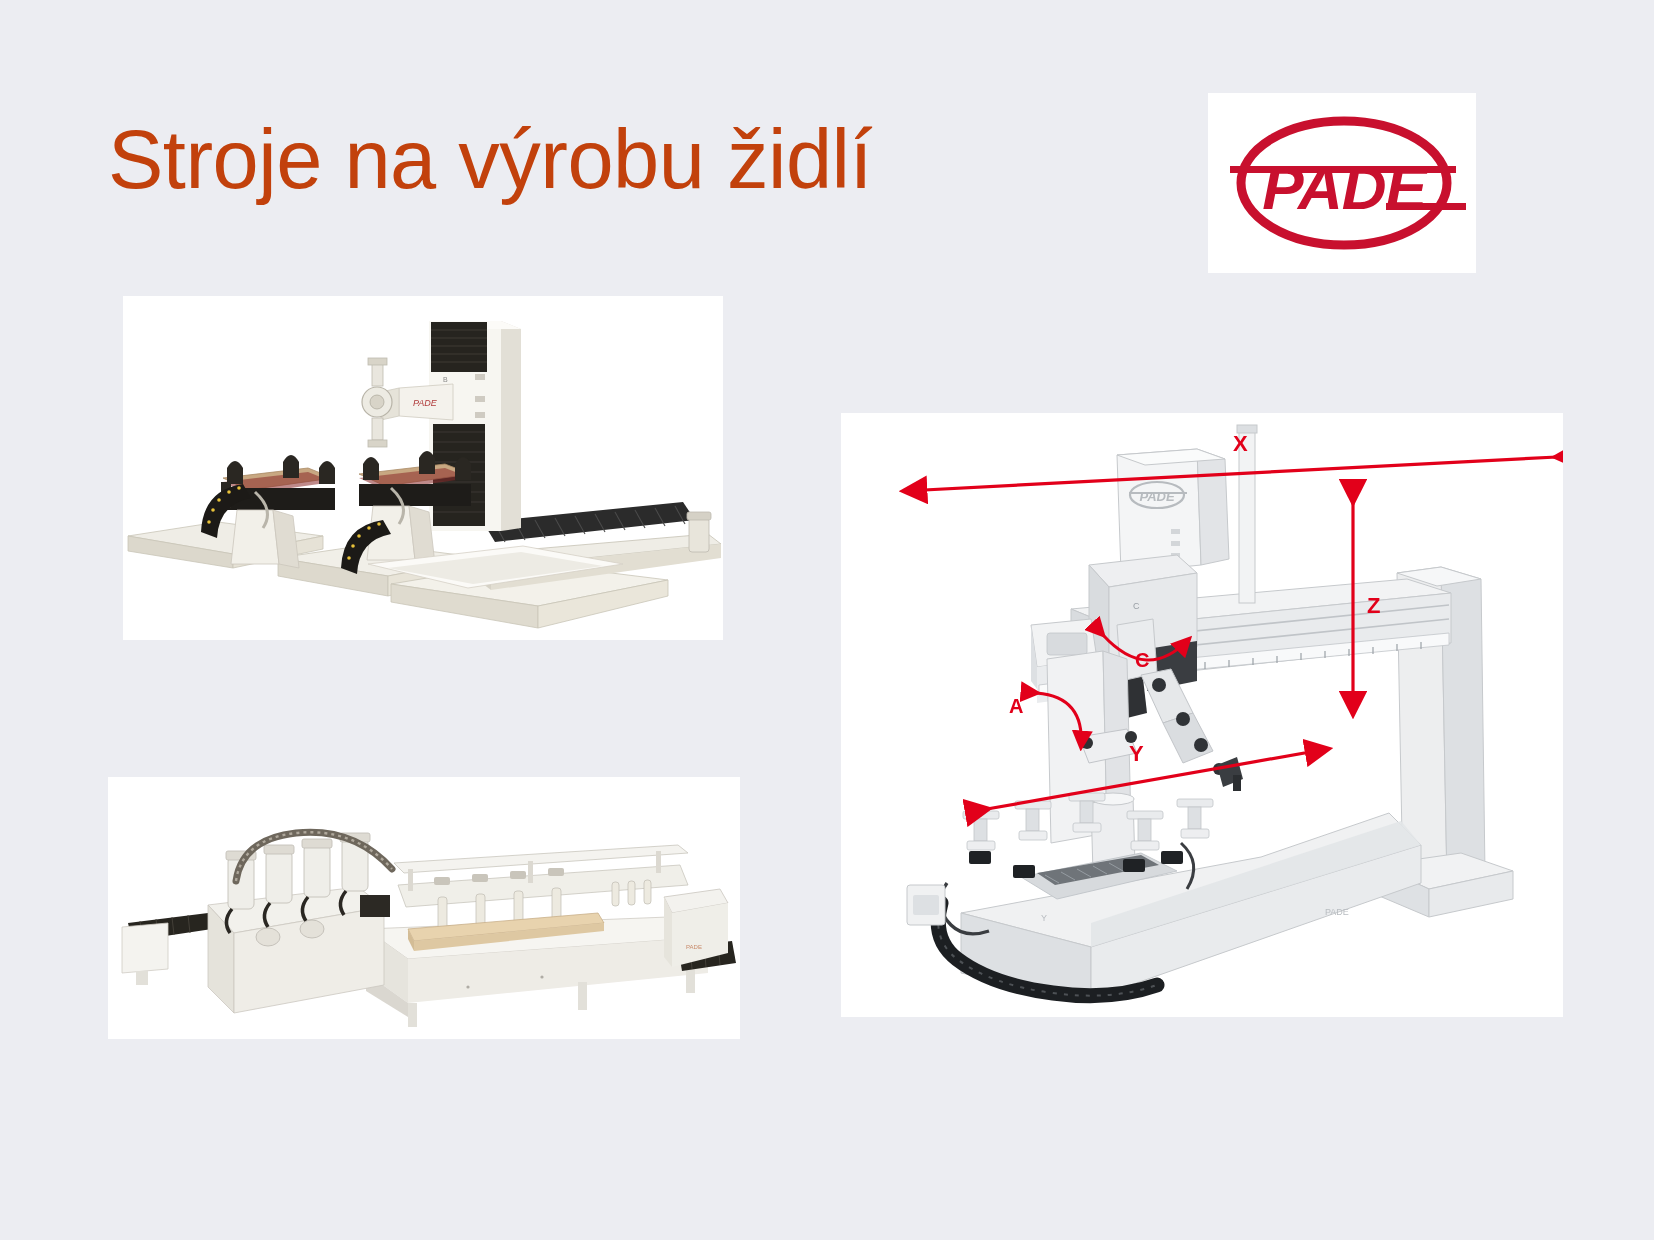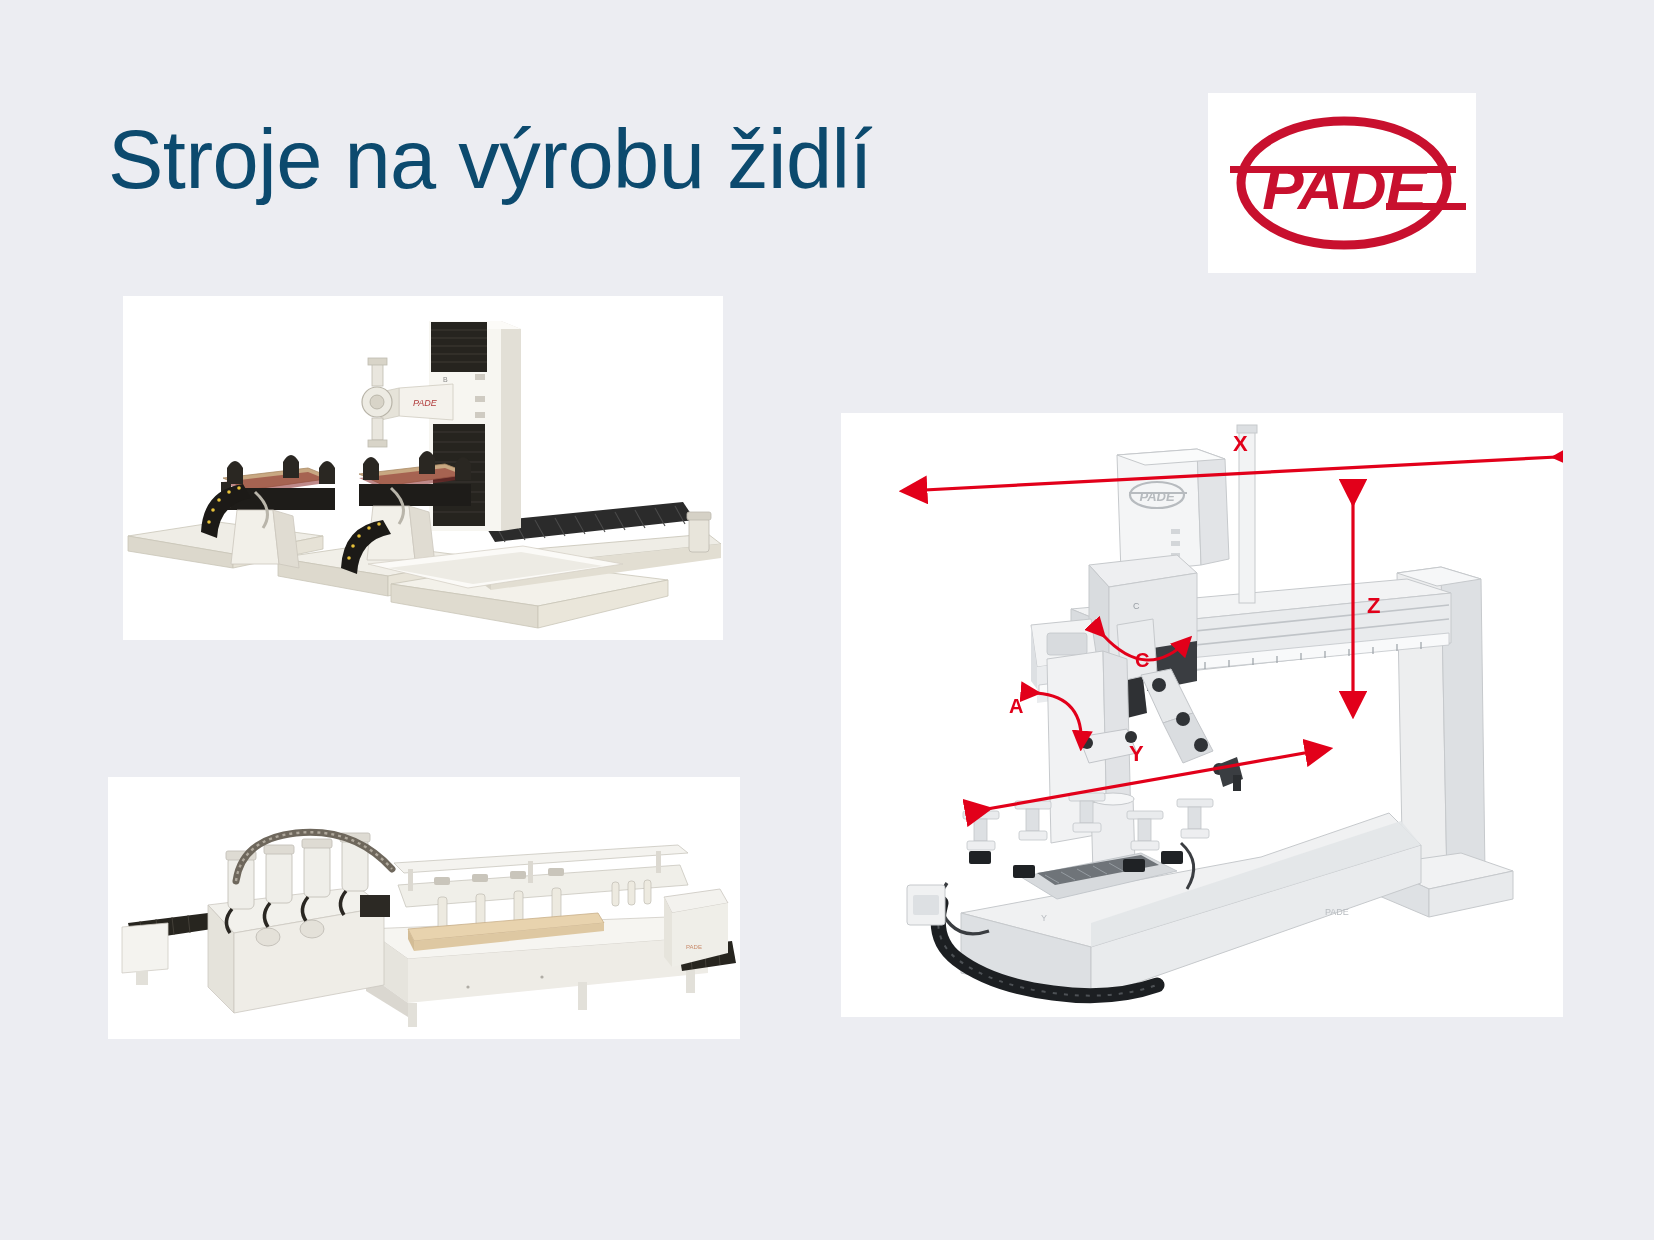--- a/index.html
+++ b/index.html
@@ -24,21 +24,21 @@
 
   
   #page-title {
     position: absolute;
     left: 108px;
     top: 112px;
     width: 1000px;
     font-size: 83px;
     line-height: 96px;
     font-weight: 400;
-    color: #0c4a6e;
+    color: #c2410c;
     letter-spacing: -0.5px;
     white-space: nowrap;
   }
 
   
   #logo-card {
     position: absolute;
     left: 1208px;
     top: 93px;
     width: 268px;

